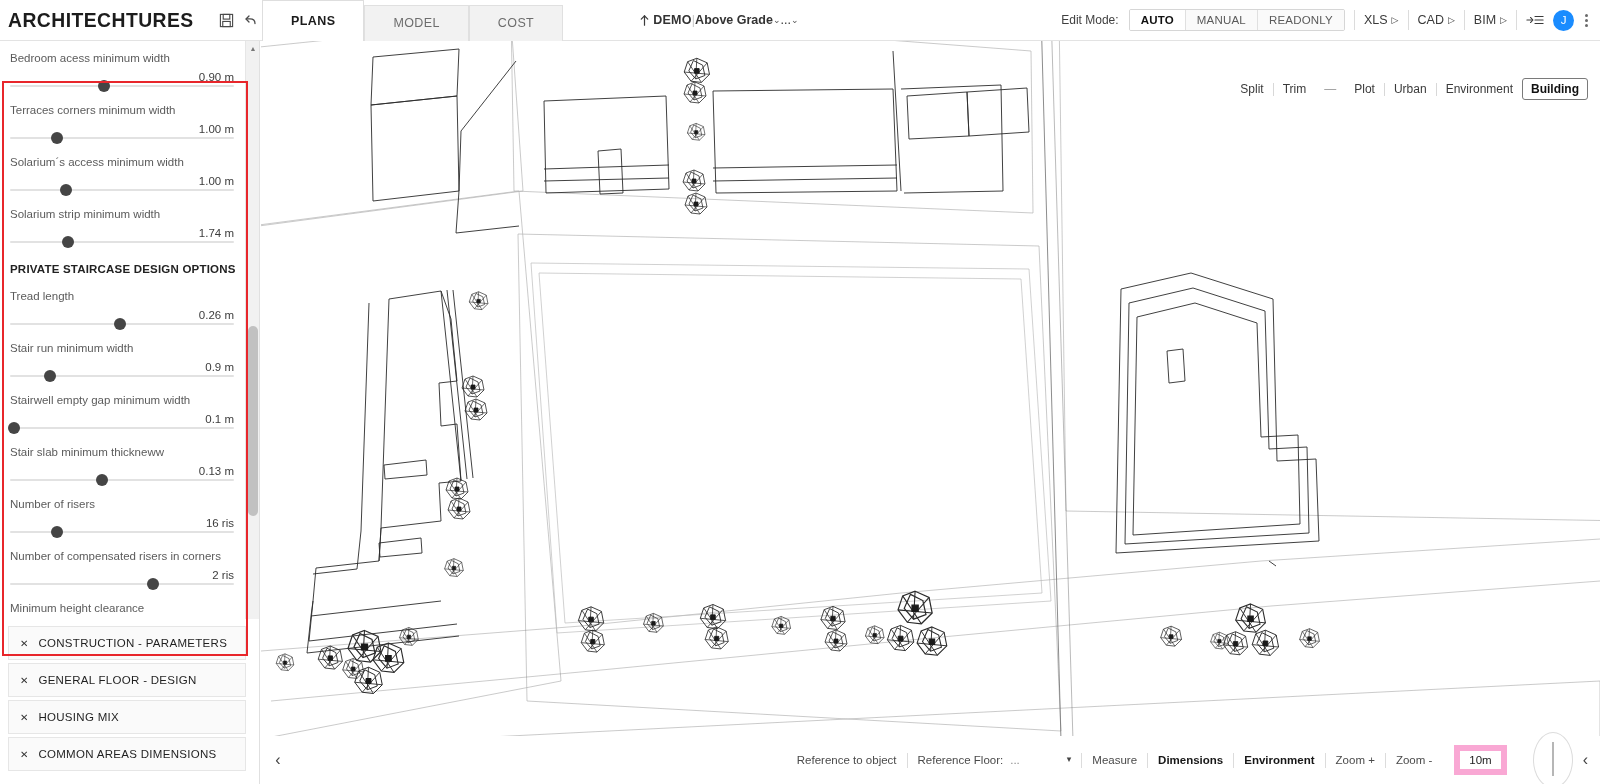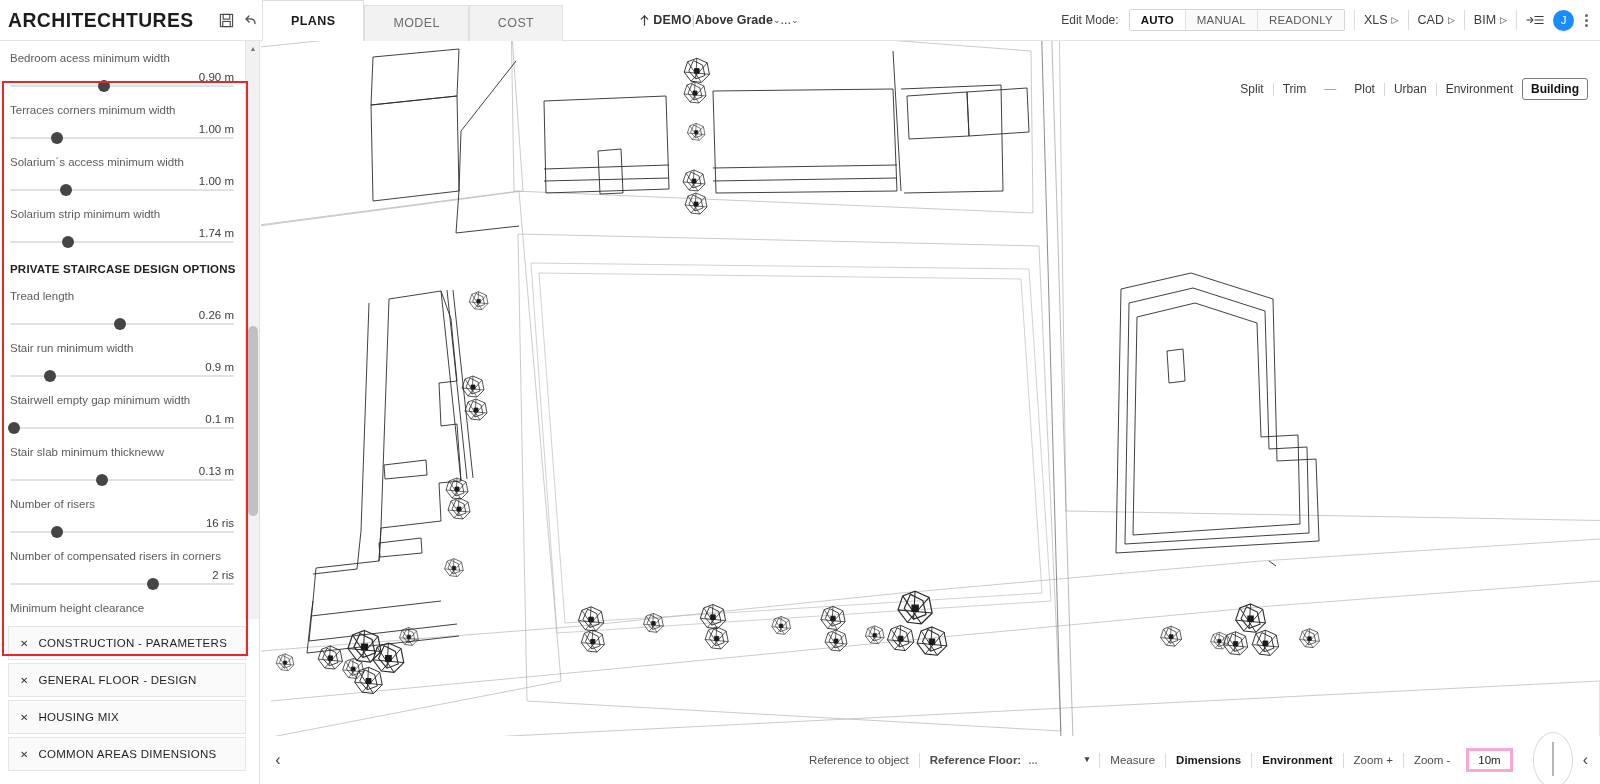--- a/index.html
+++ b/index.html
@@ -135,25 +135,25 @@
   
   #bottombar { position: absolute; bottom: 0; left: 261px; width: 1339px; height: 48px;
                background: #fff; display: flex; align-items: center; z-index: 5; }
   #nav-left { width: 34px; display: flex; align-items: center; justify-content: center;
               font-size: 16px; color: #444; cursor: pointer; }
   #bb-center { margin-left: auto; display: flex; align-items: center;
                gap: 0; font-size: 11.5px; color: #4a4a4a; padding-right: 8px; }
   .bb-item { padding: 4px 10px; cursor: pointer; white-space: nowrap; }
   .bb-item.bold { font-weight: 700; color: #171717; }
   .bb-sep { width: 1px; height: 15px; background: #dcdcdc; }
-  #ref-floor-wrap { display: flex; align-items: flex-start; gap: 7px; font-weight: bold; }
+  #ref-floor-wrap { display: flex; align-items: flex-start; gap: 7px; }
   #ref-floor-val { color: #8a8a8a; }
   #ref-caret { font-size: 9px; color: #444; cursor: pointer; margin-left: 40px; }
-  #scale-box { border: 3px solid #f9a8d4; padding: 3px 9px; font-size: 11.5px;
-               color: #222; cursor: pointer; margin: 0 6px; }
+  #scale-box { border: 6px solid #f9a8d4; padding: 3px 9px; font-size: 11.5px;
+               color: #222; cursor: pointer; margin: 0 12px; }
   #compass { width: 40px; height: 56px; border: 1px solid #dcdcdc;
              border-radius: 50%; position: relative; margin-left: 14px; }
   #compass .needle { position: absolute; left: 50%; top: 9px; width: 1px; height: 34px;
                      background: #6e6e6e; transform: translateX(-50%); }
   #right-chev { font-size: 16px; color: #444; margin-left: 10px;
                 margin-right: 4px; cursor: pointer; }
 </style>
 </head>
 <body>
 

